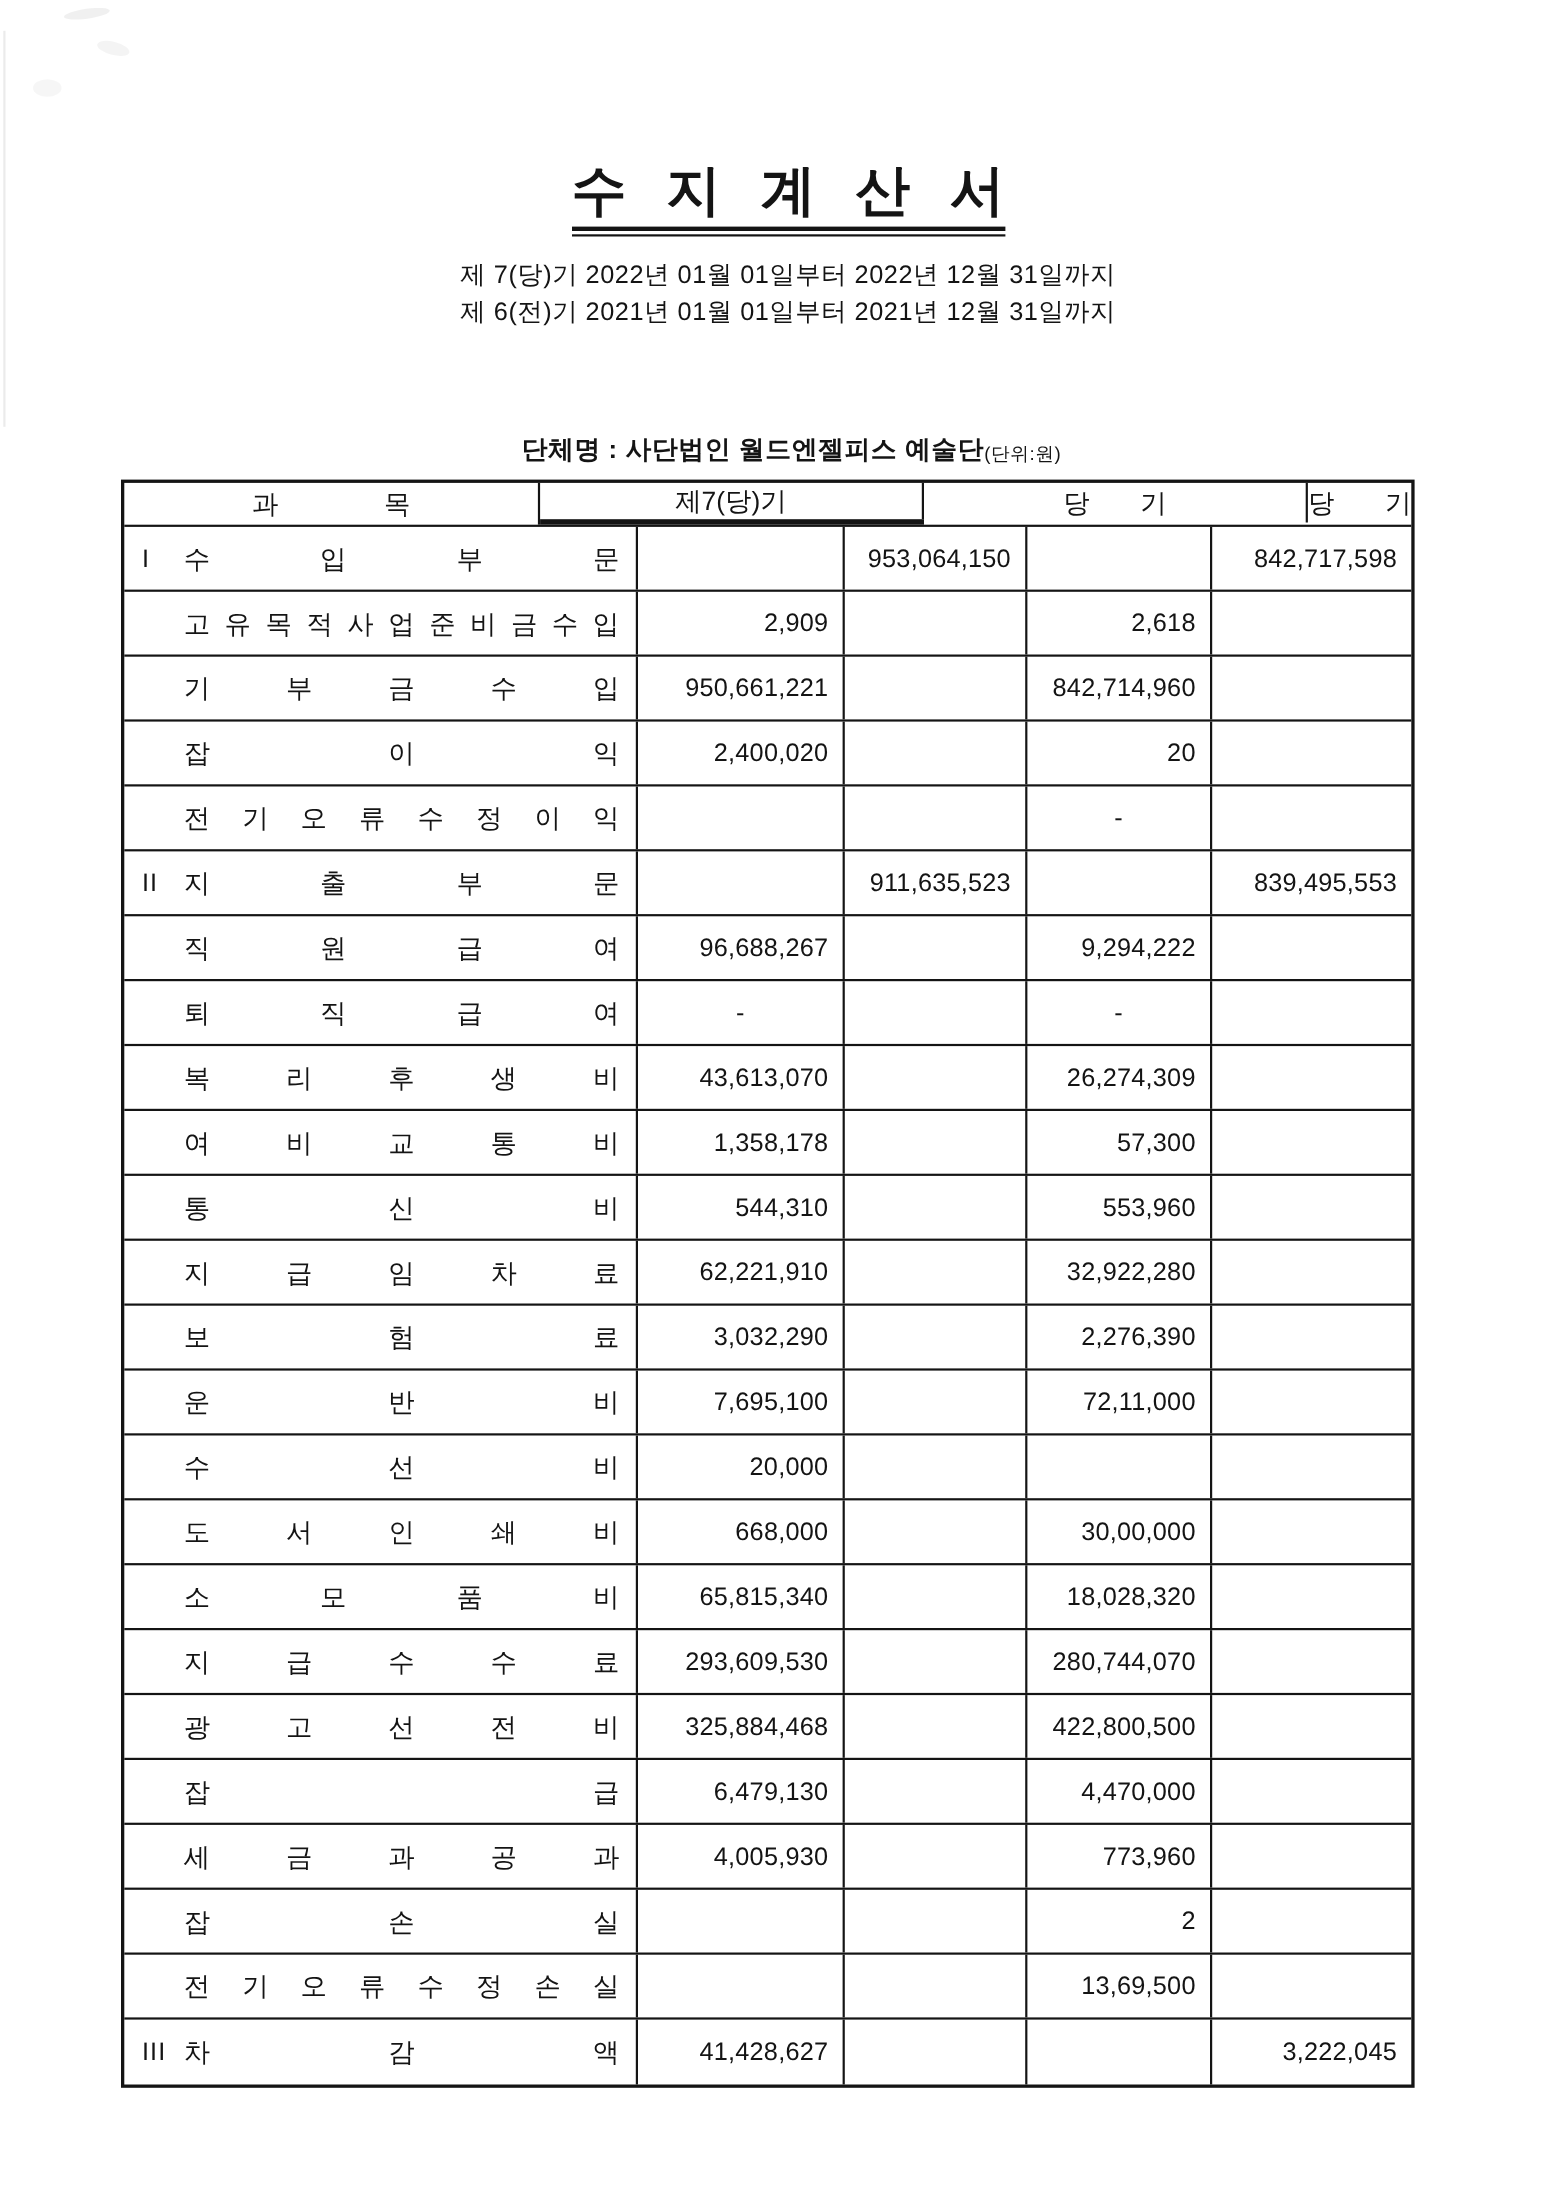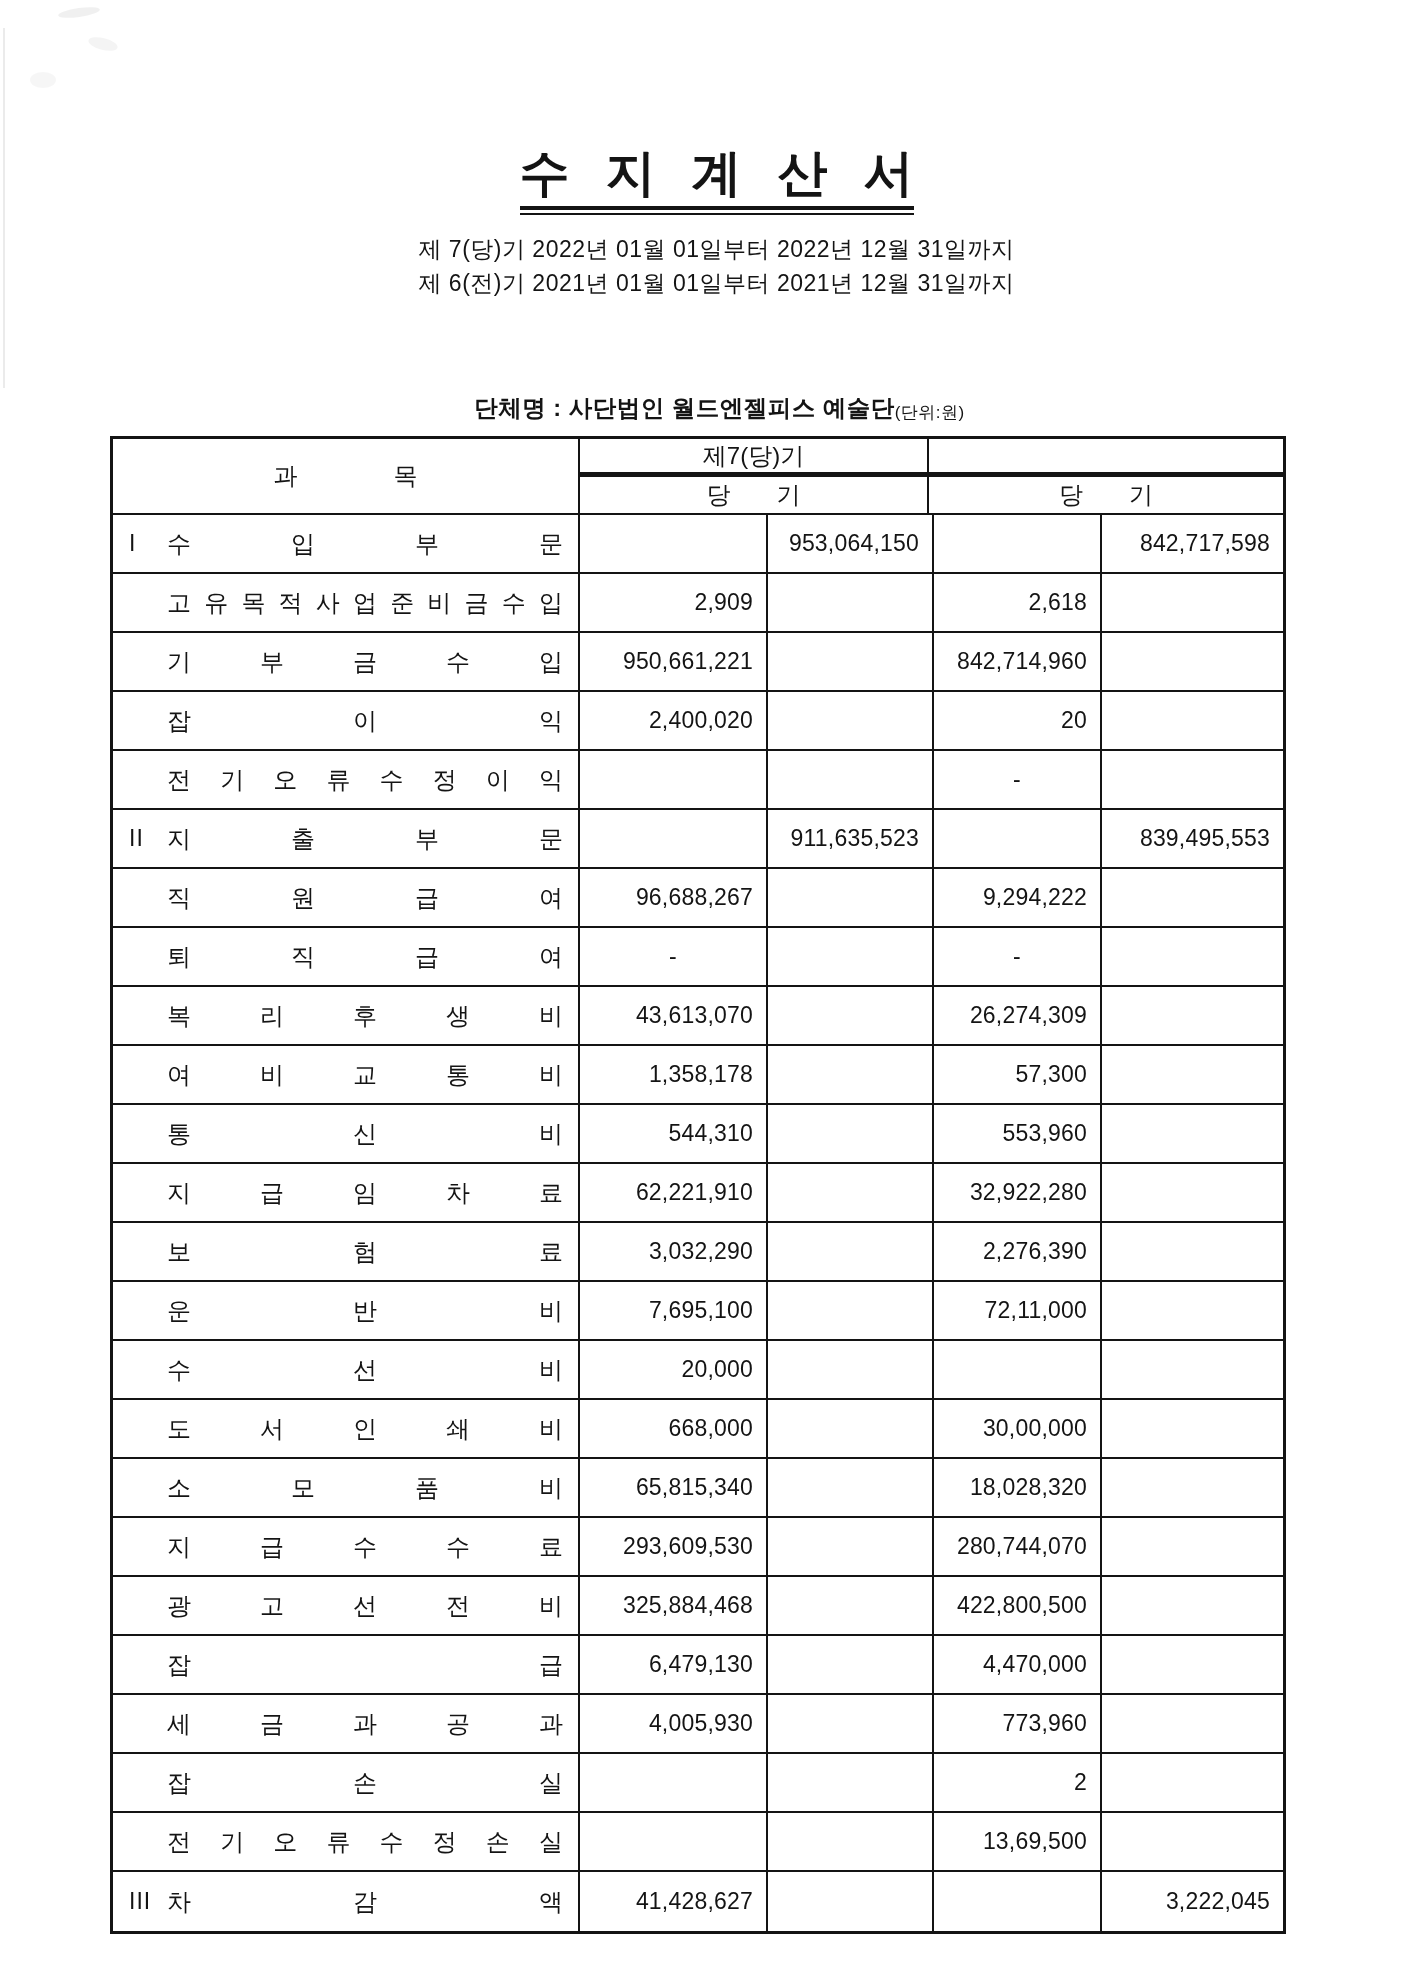--- a/index.html
+++ b/index.html
@@ -77,21 +77,21 @@
   .thead{border-bottom:2px solid var(--ink);display:flex;}
   .th{
     display:flex;align-items:center;justify-content:center;
     font-size:24px;font-weight:500;
   }
   .th-name{
     width:467px;
     border-right:2px solid var(--ink);
   }
   .th-name .chars{display:inline-flex;gap:96px;}
-  .th-right{flex:1;display:flex;flex-direction:column;text-align:center;}
+  .th-right{flex:1;display:flex;text-align:center;}
   .th-periods{display:flex;height:38px;border-bottom:5px solid var(--ink);}
   .th-p7{width:349px;border-right:2px solid var(--ink);}
   .th-p6{flex:1;}
   .th-subs{display:flex;height:36px;}
   .th-sub7{width:349px;border-right:2px solid var(--ink);}
   .th-sub6{flex:1;}
   .th-subs .chars{display:inline-flex;gap:46px;}
 
   .row{
     display:flex;

